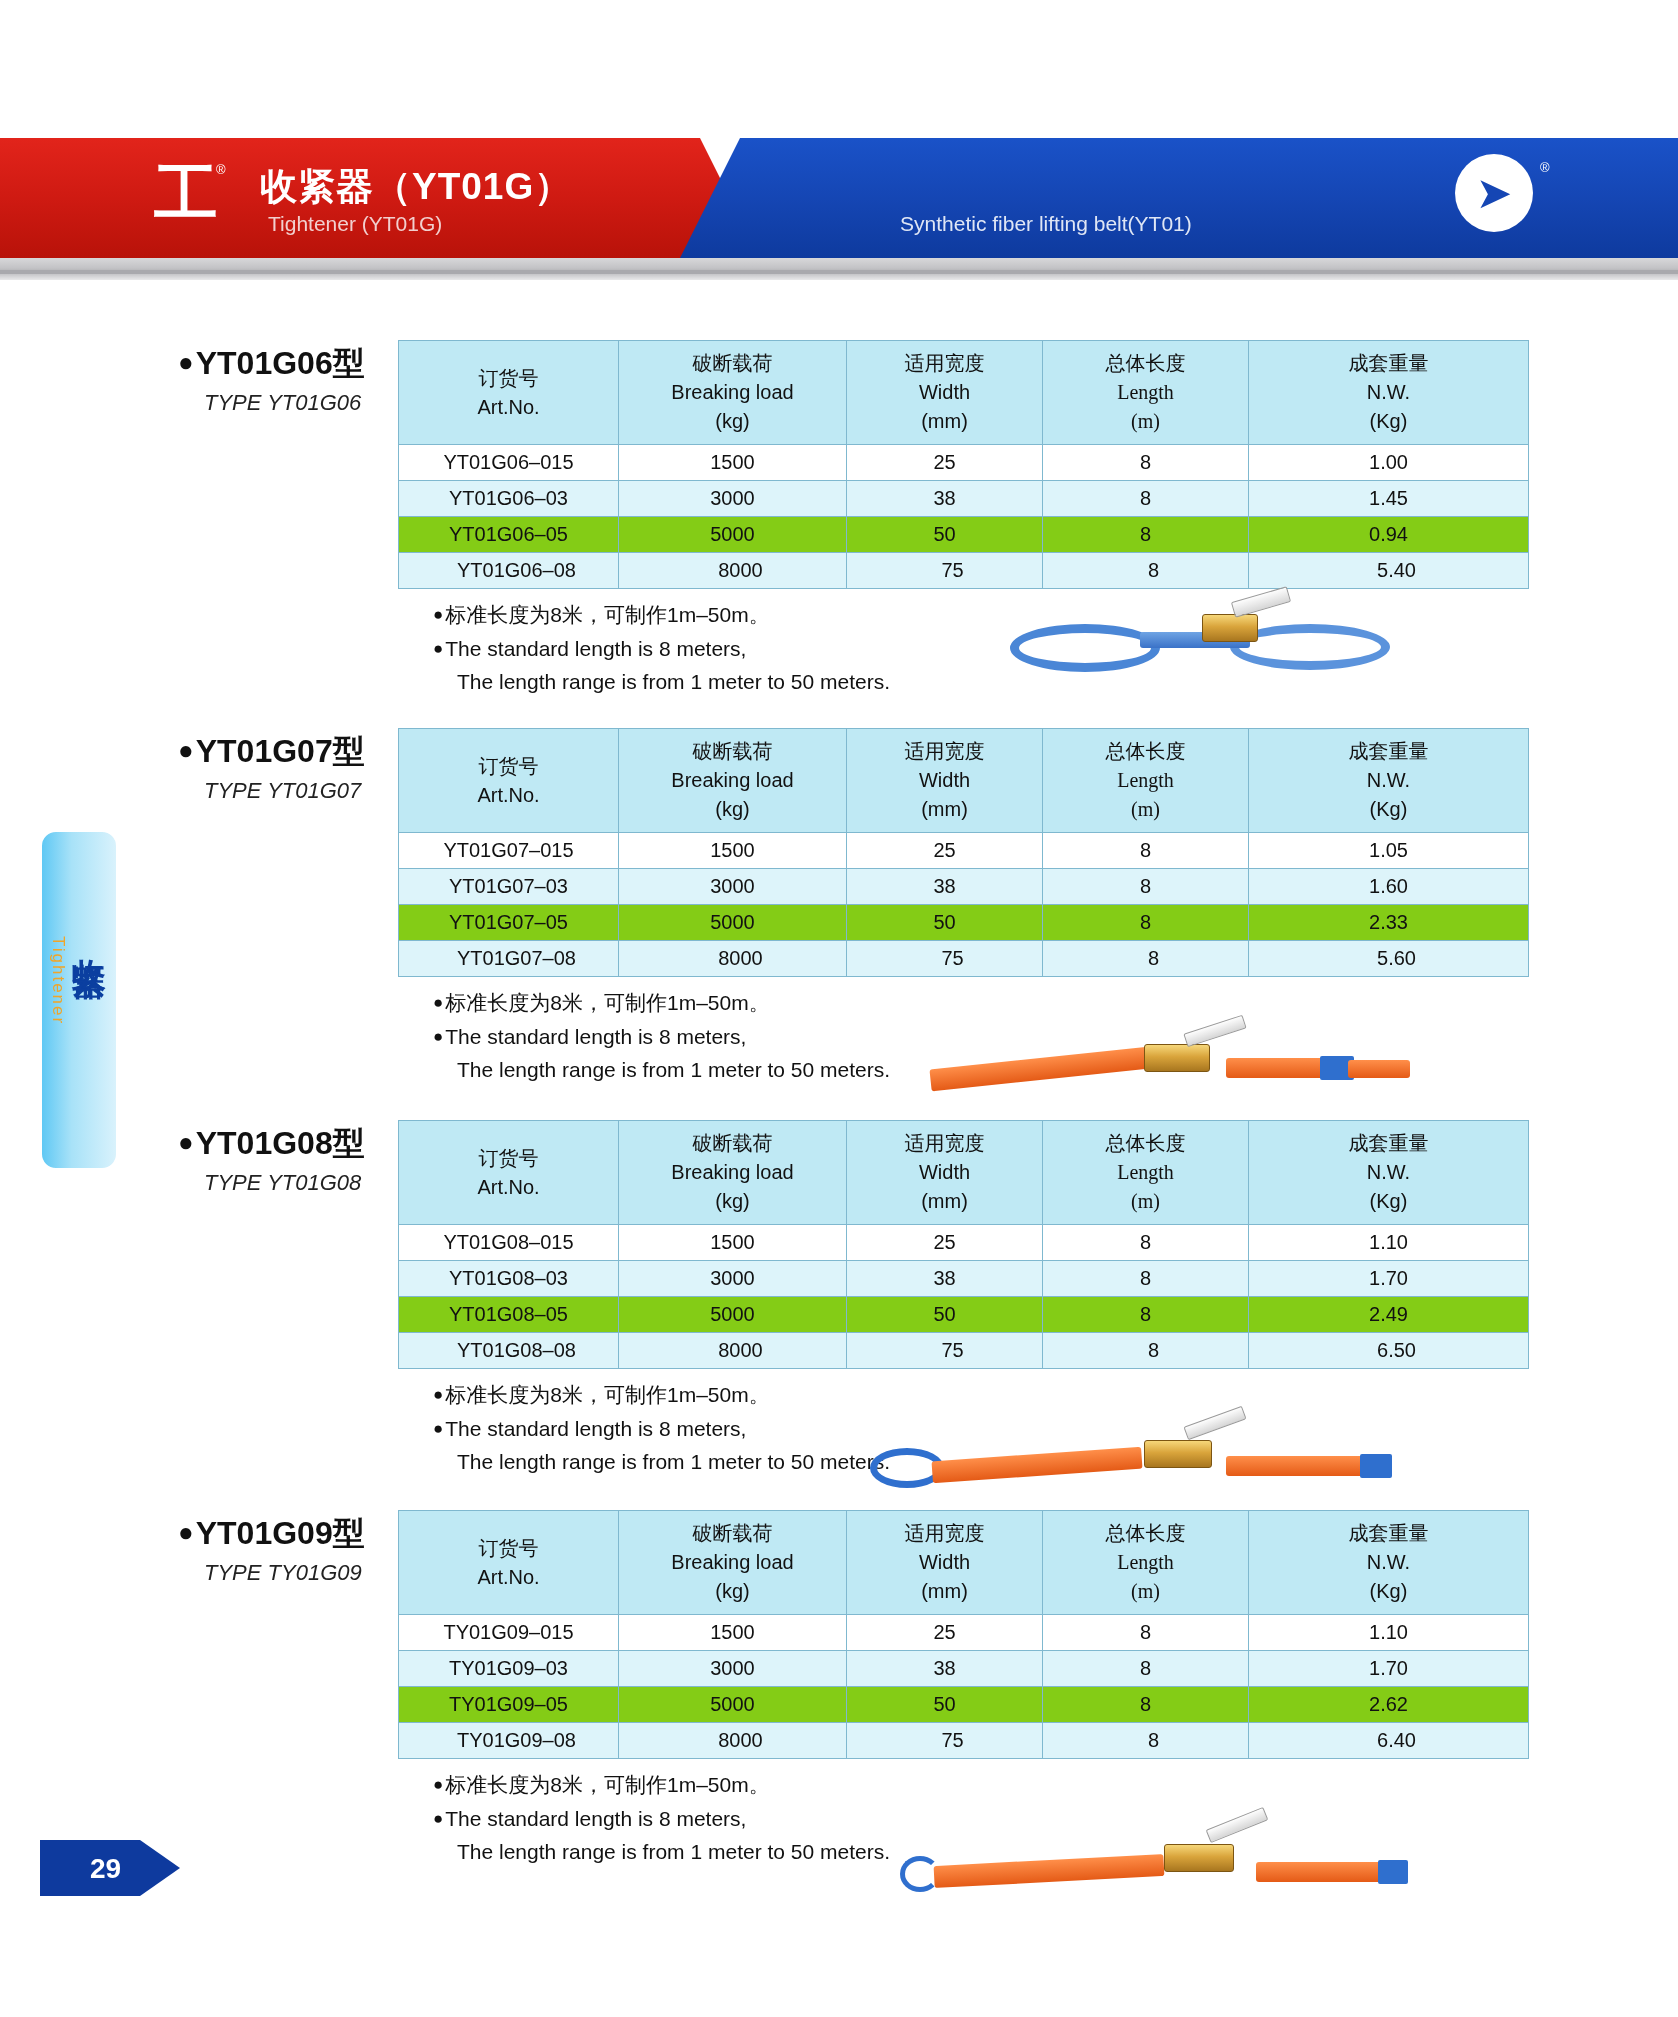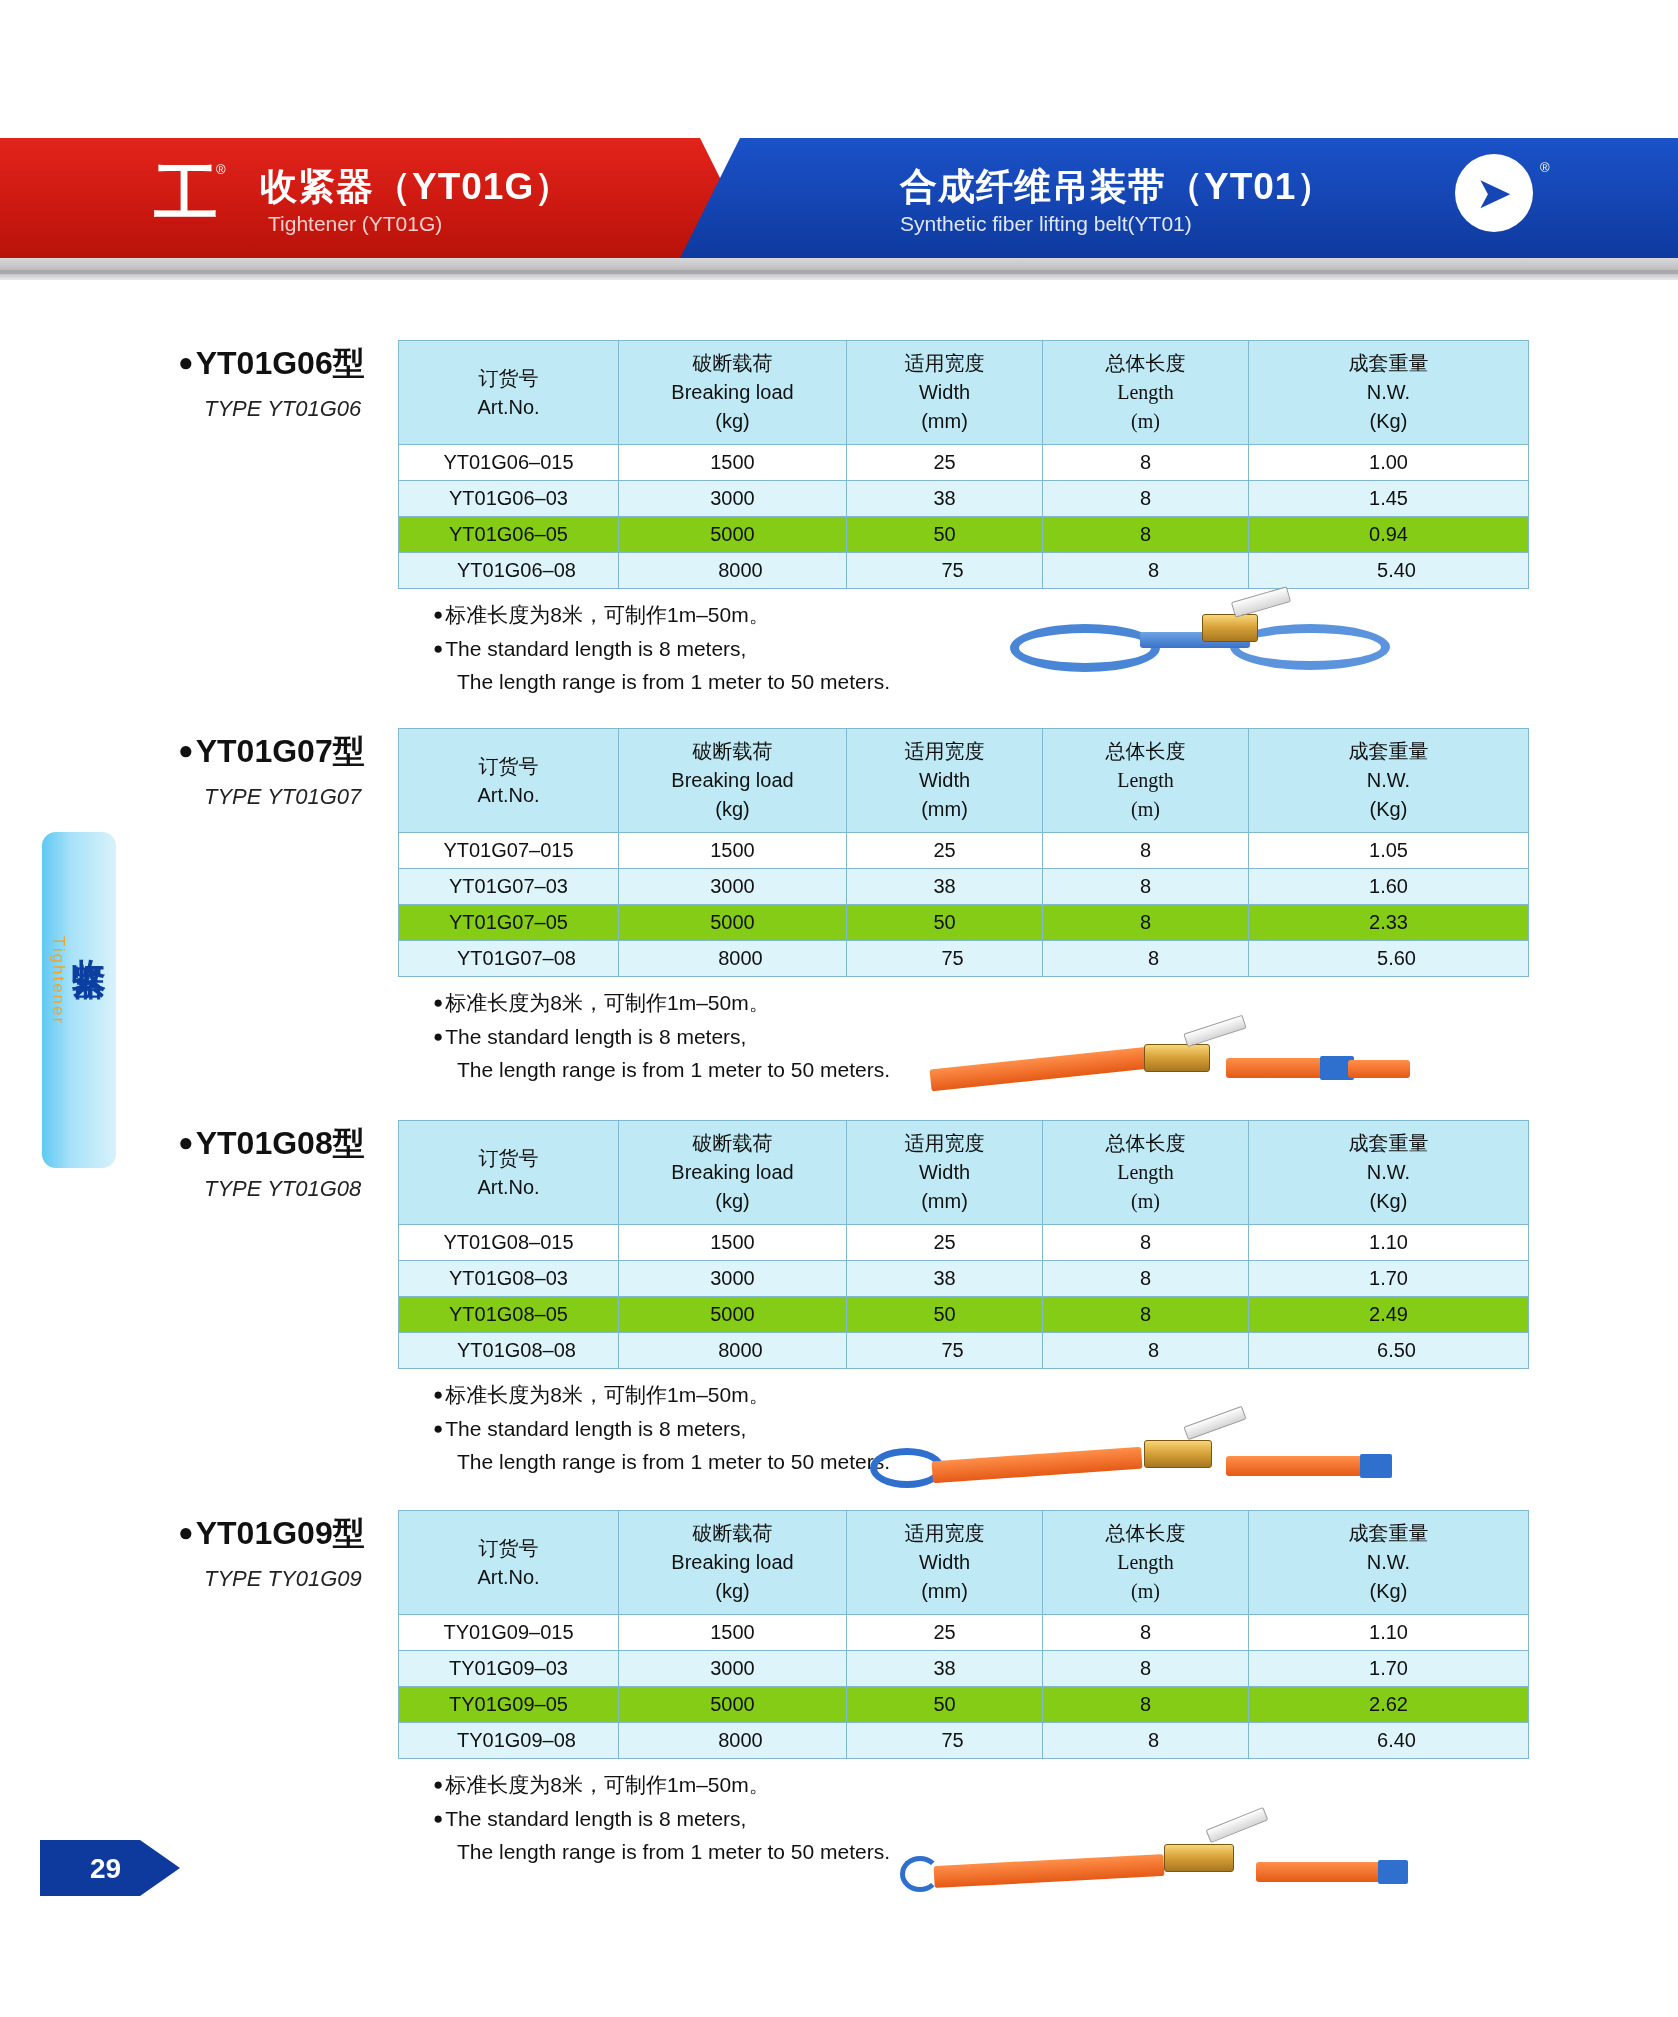--- a/index.html
+++ b/index.html
@@ -163,21 +163,21 @@
   .sec-label .cn .bullet {
     font-size: 26px;
     vertical-align: 3px;
     margin-right: 2px;
   }
   .sec-label .en {
     font-size: 22px;
     color: #222;
     font-style: italic;
     margin-left: 26px;
-    margin-top: 10px;
+    margin-top: 4px;
     white-space: nowrap;
   }
 
   table.spec {
     position: absolute;
     left: 398px;
     width: 1098px;
     border-collapse: collapse;
     table-layout: fixed;
   }
@@ -267,21 +267,20 @@
   <div class="header-blue"></div>
 
   <div class="logo-left">
     <div class="glyph">工</div>
     <span class="reg-mark" style="left:66px; top:6px;">®</span>
   </div>
 
   <div class="title-cn head-left-cn">收紧器（YT01G）</div>
   <div class="title-en head-left-en">Tightener (YT01G)</div>
 
-  <div class="title-cn head-right-cn">合成纤维吊装带（YT01）</div>
   <div class="title-en head-right-en">Synthetic fiber lifting belt(YT01)</div>
 
   <div class="logo-right">
     <div class="bird">➤</div>
   </div>
   <span class="reg-mark" style="left:1540px; top:22px; color:#ffffff;">®</span>
 </div>
 <div class="header-gray-bar"></div>
 
 <div class="side-tab">

